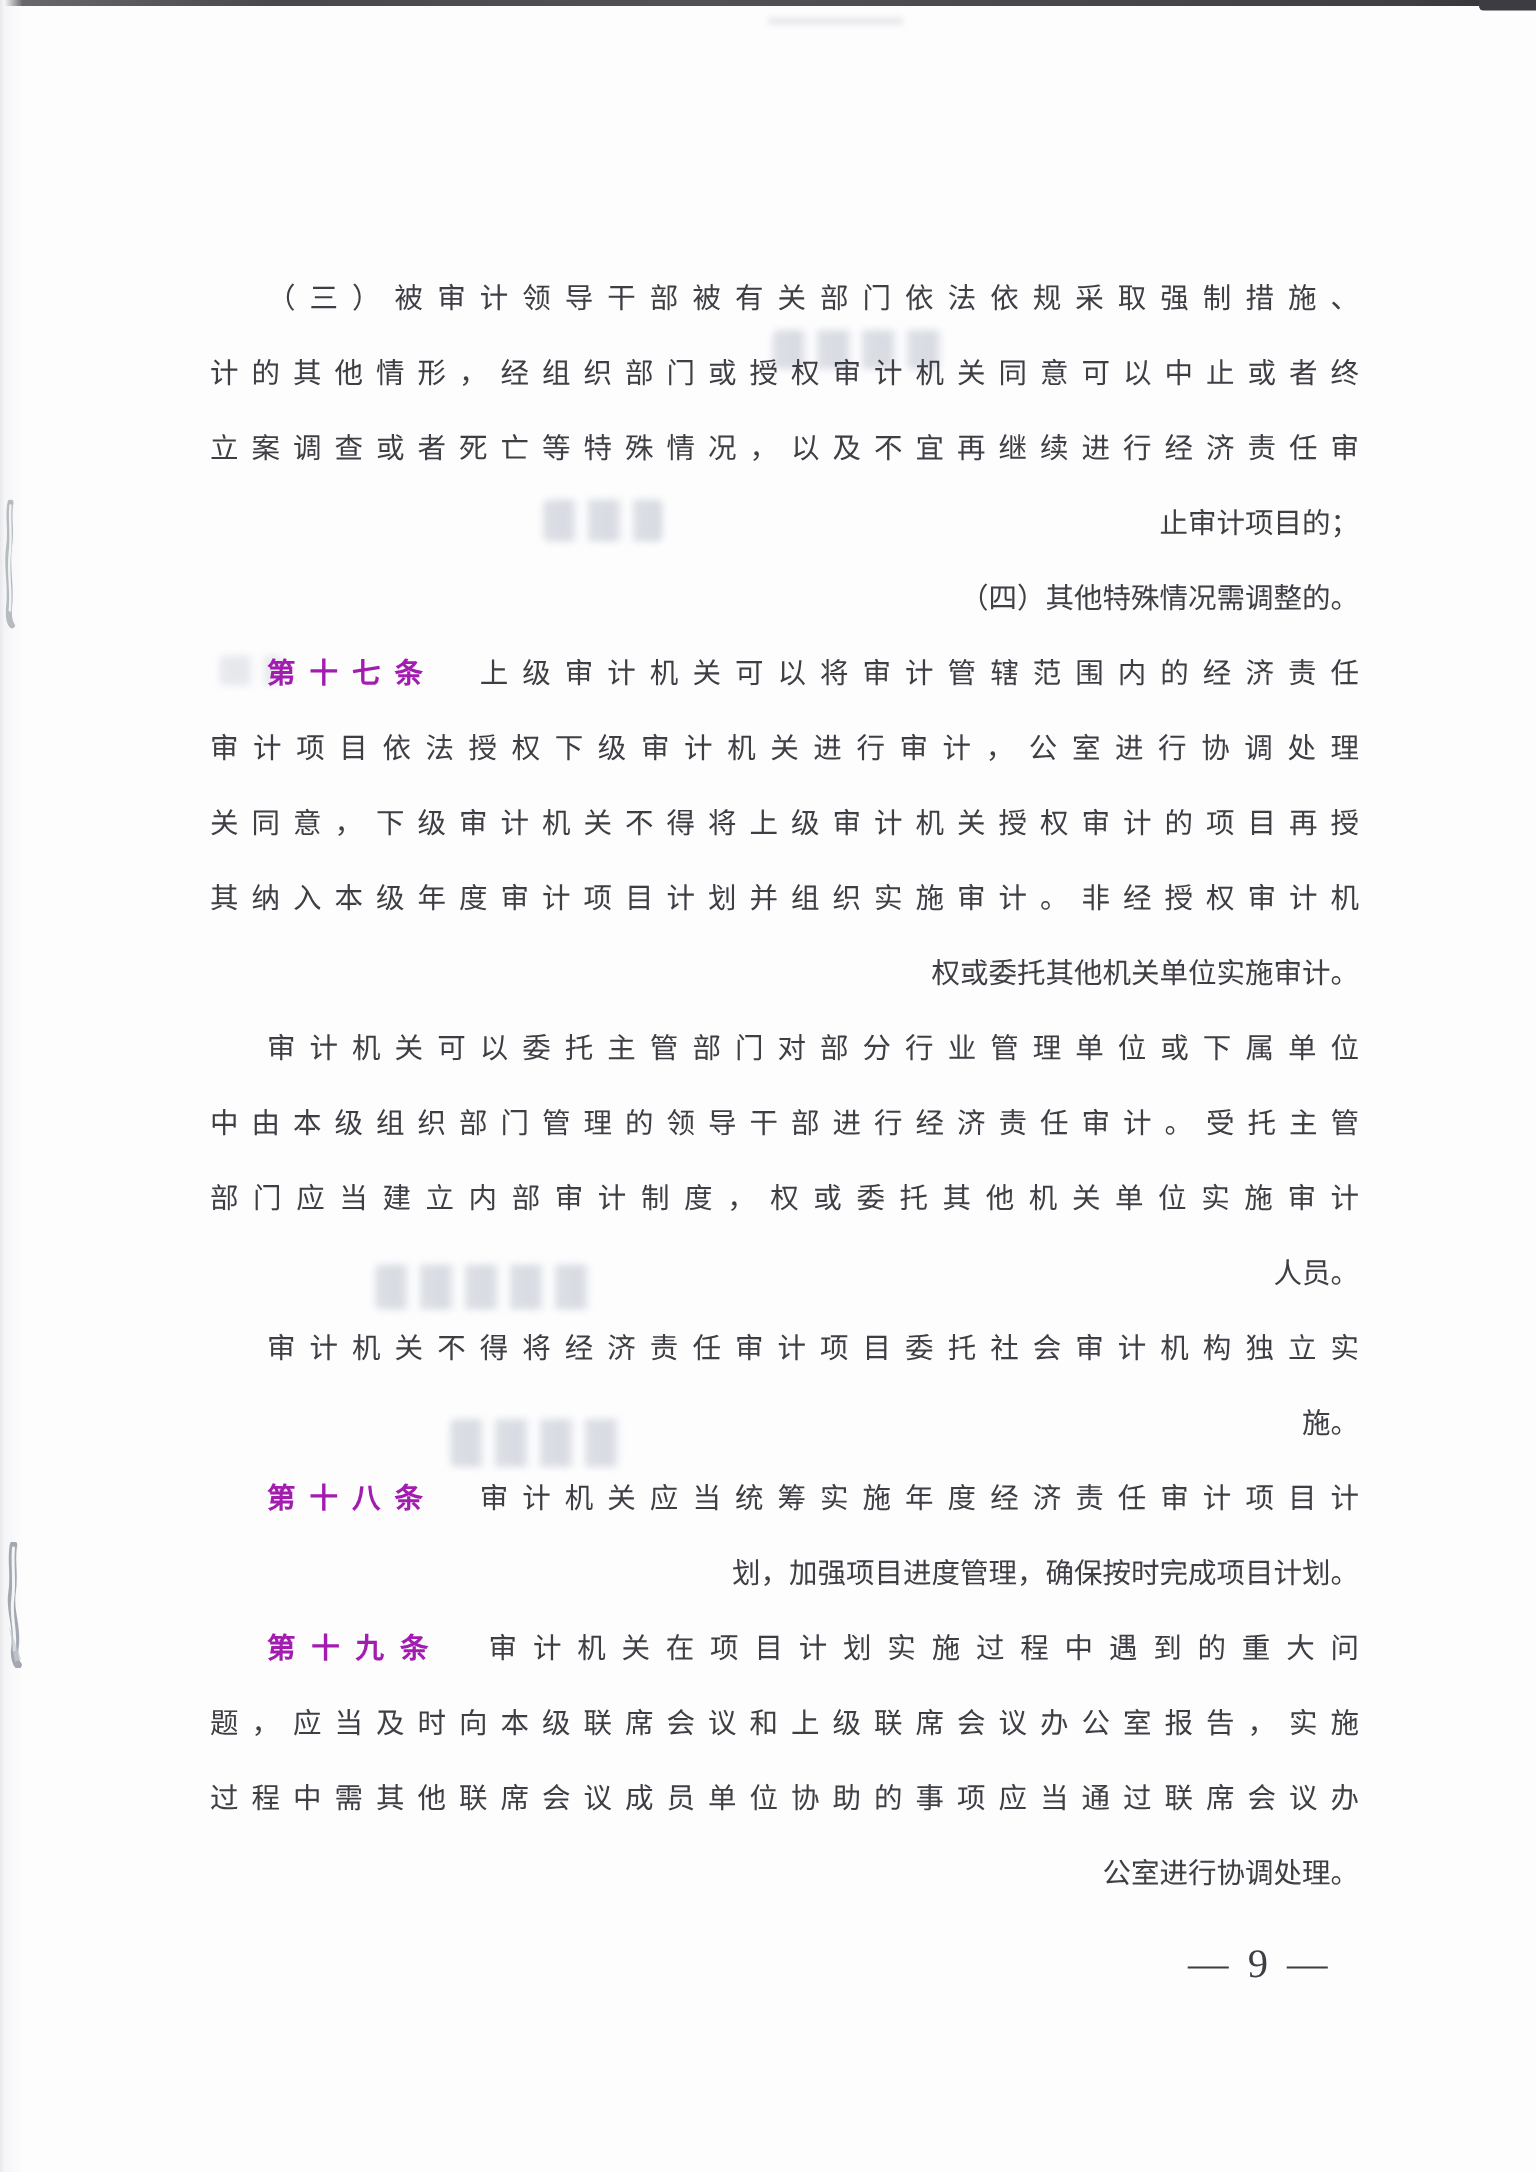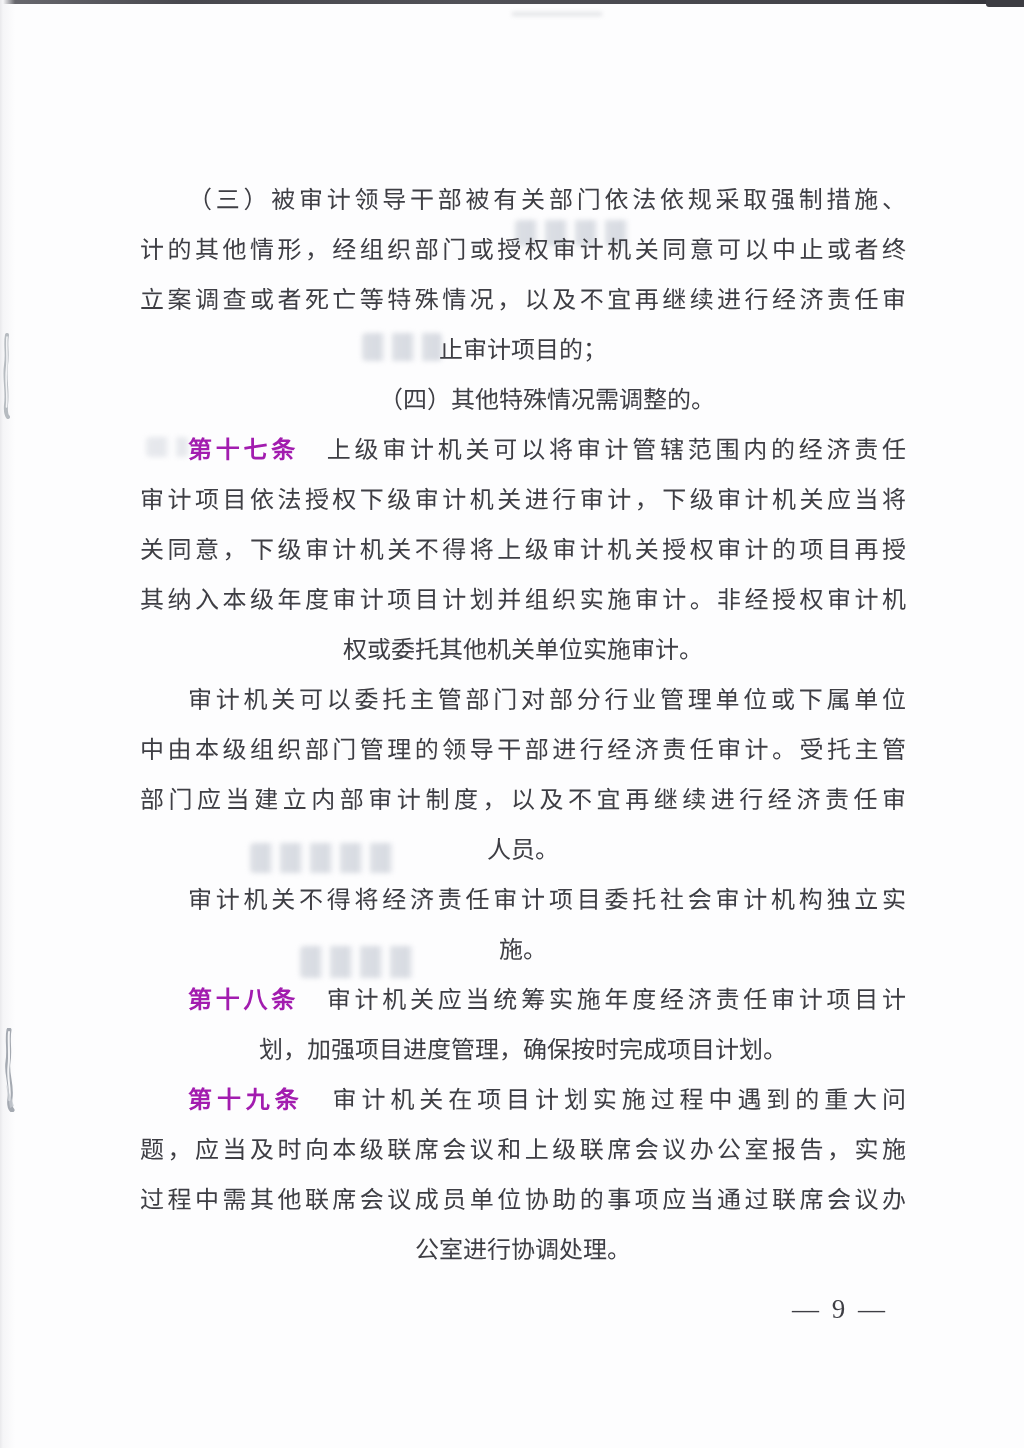--- a/index.html
+++ b/index.html
@@ -53,27 +53,27 @@
     opacity: .55;
     border-radius: 4px;
   }
   
   .textblock {
     position: absolute;
     left: 140px;
     top: 175px;
     width: 766px;
     color: #3e3e44;
-    font-size: 24px;
+    font-size: 19px;
   }
   .line {
     height: 50px;
     line-height: 50px;
     white-space: pre;
-    text-align: center;
+    text-align: right;
   }
   .line.justify {
     white-space: normal;
     text-align: justify;
     text-align-last: justify;
   }
   .line.indent {
     text-indent: 2em;
   }
   .line b {
@@ -119,27 +119,27 @@
 <div class="bleed-mark" style="left:250px; top:843px; width:145px; height:30px;"></div>
 <div class="bleed-mark" style="left:300px; top:946px; width:120px; height:32px;"></div>
 
 <div class="textblock">
     <div class="line justify indent">（三）被审计领导干部被有关部门依法依规采取强制措施、</div>
     <div class="line justify">计的其他情形，经组织部门或授权审计机关同意可以中止或者终</div>
     <div class="line justify">立案调查或者死亡等特殊情况，以及不宜再继续进行经济责任审</div>
     <div class="line">止审计项目的；</div>
     <div class="line indent">（四）其他特殊情况需调整的。</div>
     <div class="line justify indent"><b>第十七条</b>　上级审计机关可以将审计管辖范围内的经济责任</div>
-    <div class="line justify">审计项目依法授权下级审计机关进行审计，下级审计机关应当将</div>
+    <div class="line justify">审计项目依法授权下级审计机关进行审计，公室进行协调处理</div>
     <div class="line justify">关同意，下级审计机关不得将上级审计机关授权审计的项目再授</div>
     <div class="line justify">其纳入本级年度审计项目计划并组织实施审计。非经授权审计机</div>
     <div class="line">权或委托其他机关单位实施审计。</div>
     <div class="line justify indent">审计机关可以委托主管部门对部分行业管理单位或下属单位</div>
     <div class="line justify">中由本级组织部门管理的领导干部进行经济责任审计。受托主管</div>
-    <div class="line justify">部门应当建立内部审计制度，以及不宜再继续进行经济责任审</div>
+    <div class="line justify">部门应当建立内部审计制度，权或委托其他机关单位实施审计</div>
     <div class="line">人员。</div>
     <div class="line justify indent">审计机关不得将经济责任审计项目委托社会审计机构独立实</div>
     <div class="line">施。</div>
     <div class="line justify indent"><b>第十八条</b>　审计机关应当统筹实施年度经济责任审计项目计</div>
     <div class="line">划，加强项目进度管理，确保按时完成项目计划。</div>
     <div class="line justify indent"><b>第十九条</b>　审计机关在项目计划实施过程中遇到的重大问</div>
     <div class="line justify">题，应当及时向本级联席会议和上级联席会议办公室报告，实施</div>
     <div class="line justify">过程中需其他联席会议成员单位协助的事项应当通过联席会议办</div>
     <div class="line">公室进行协调处理。</div>
   </div>

